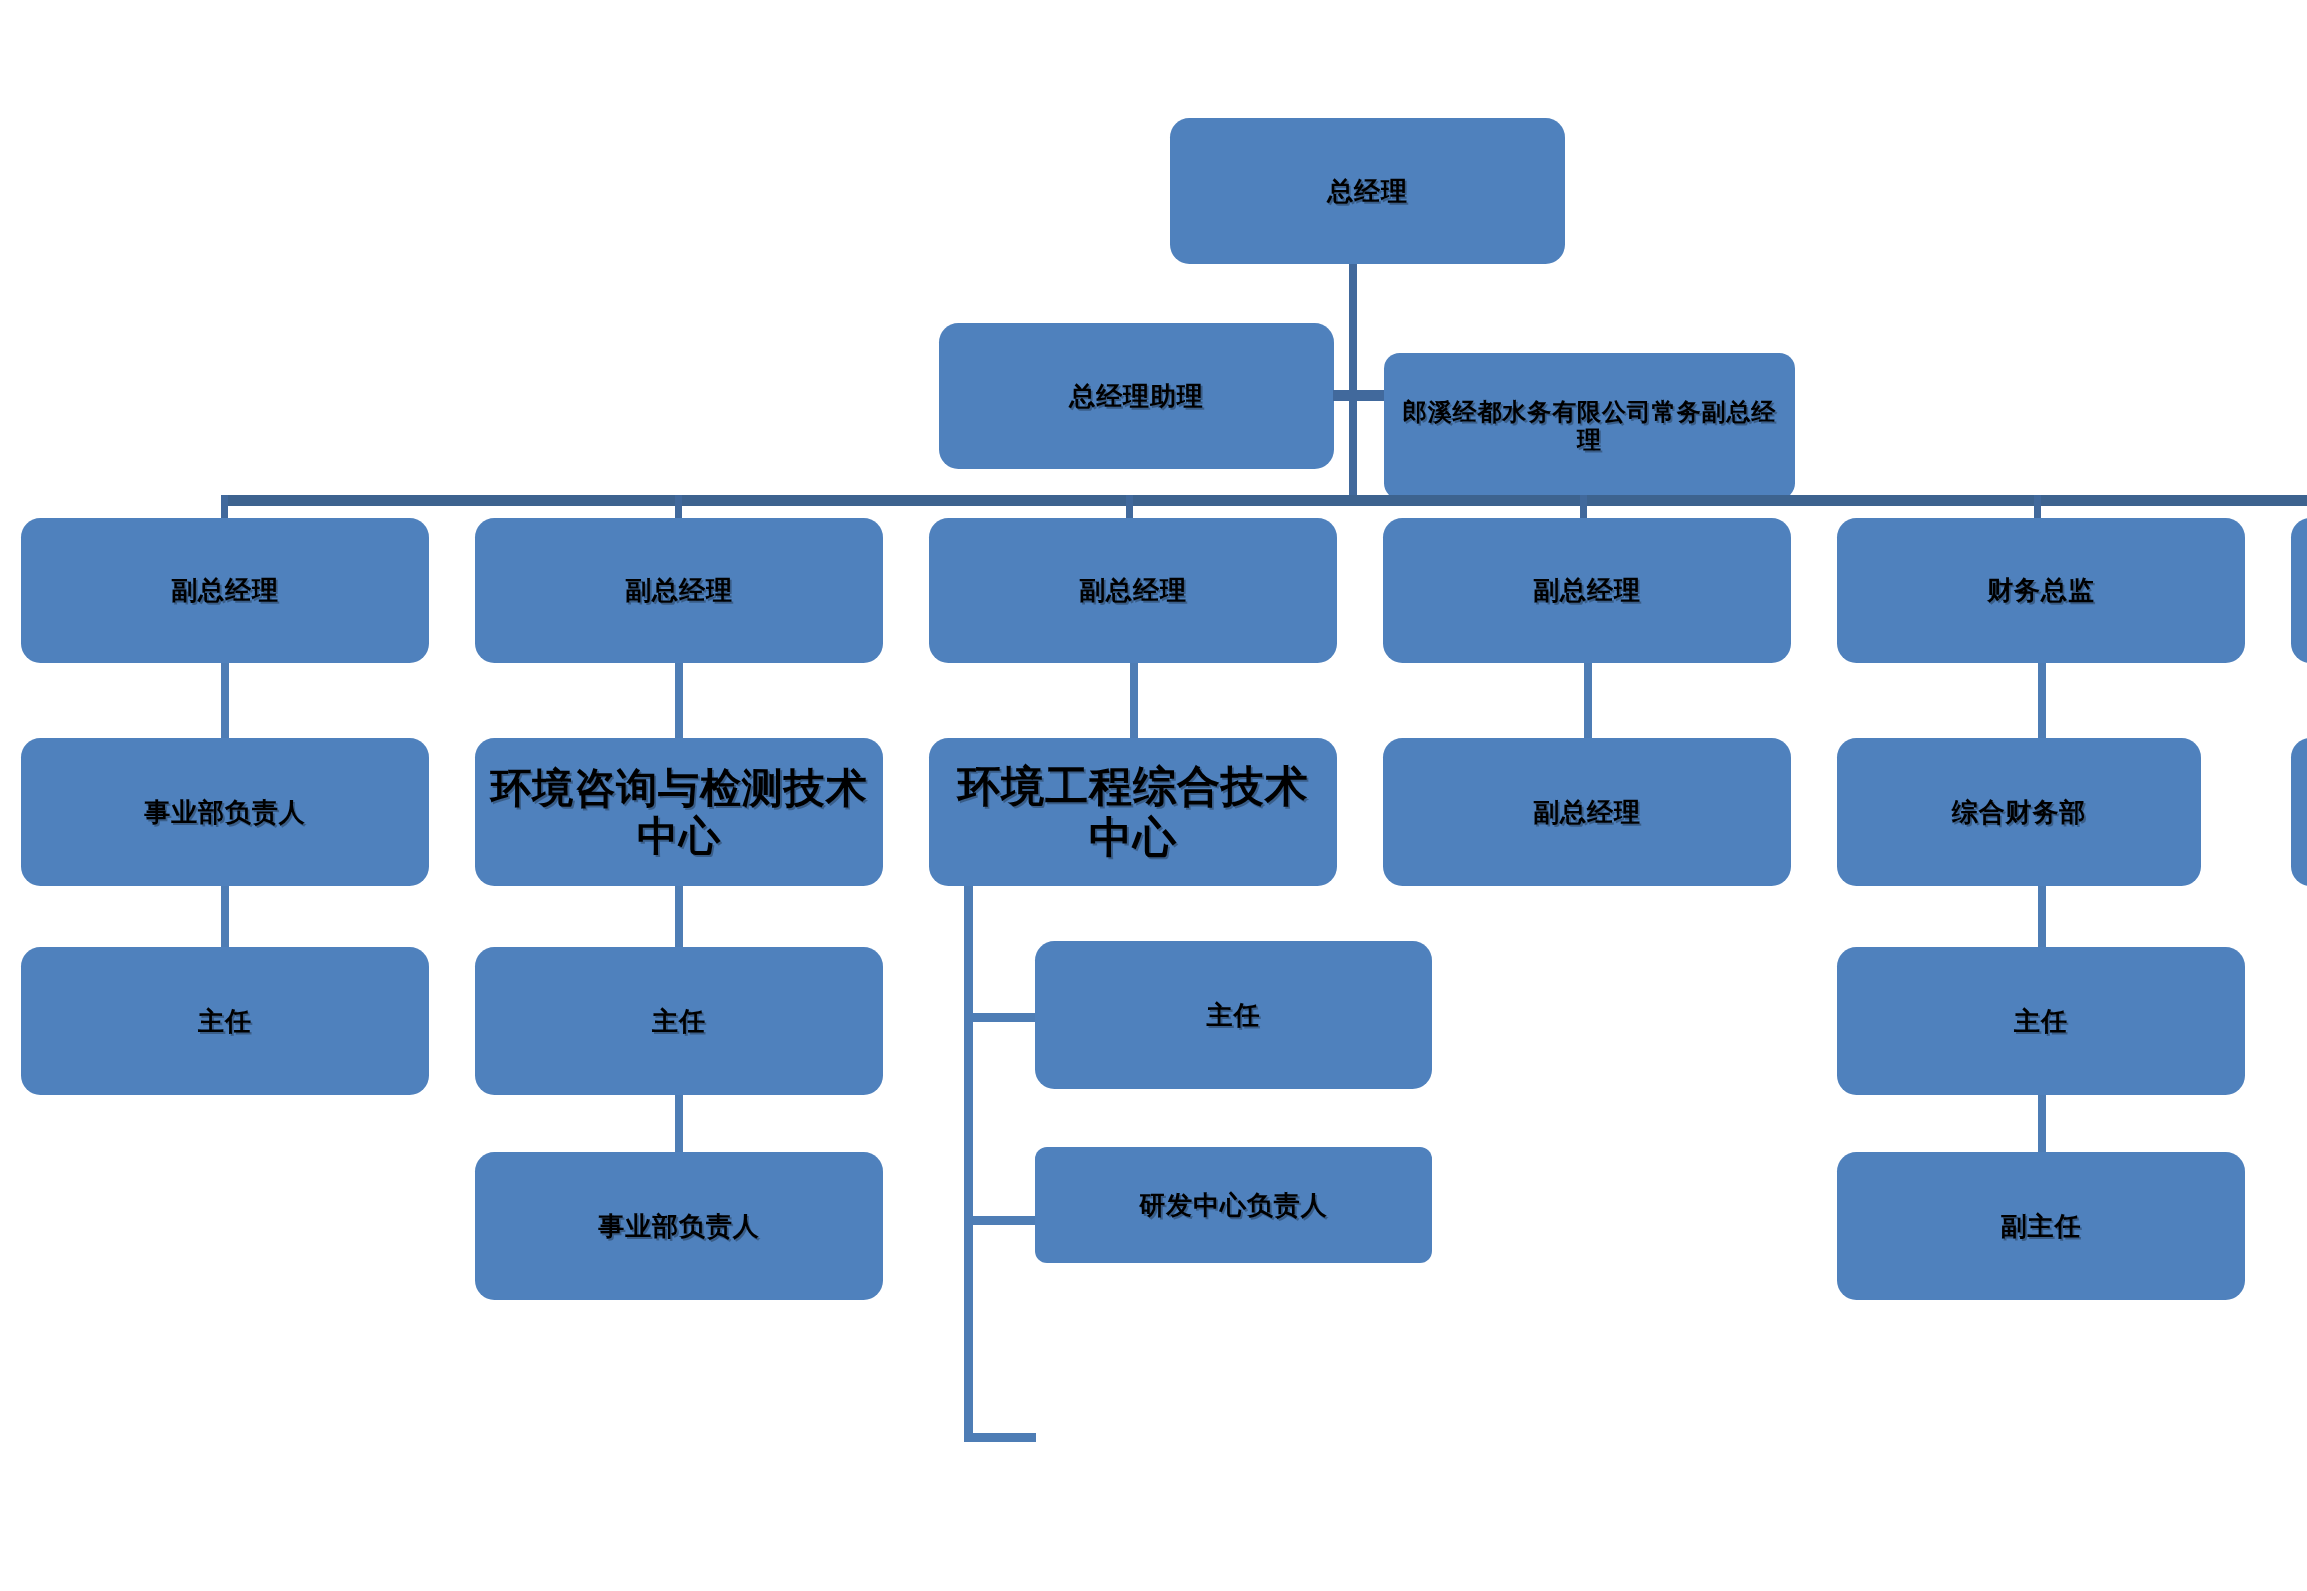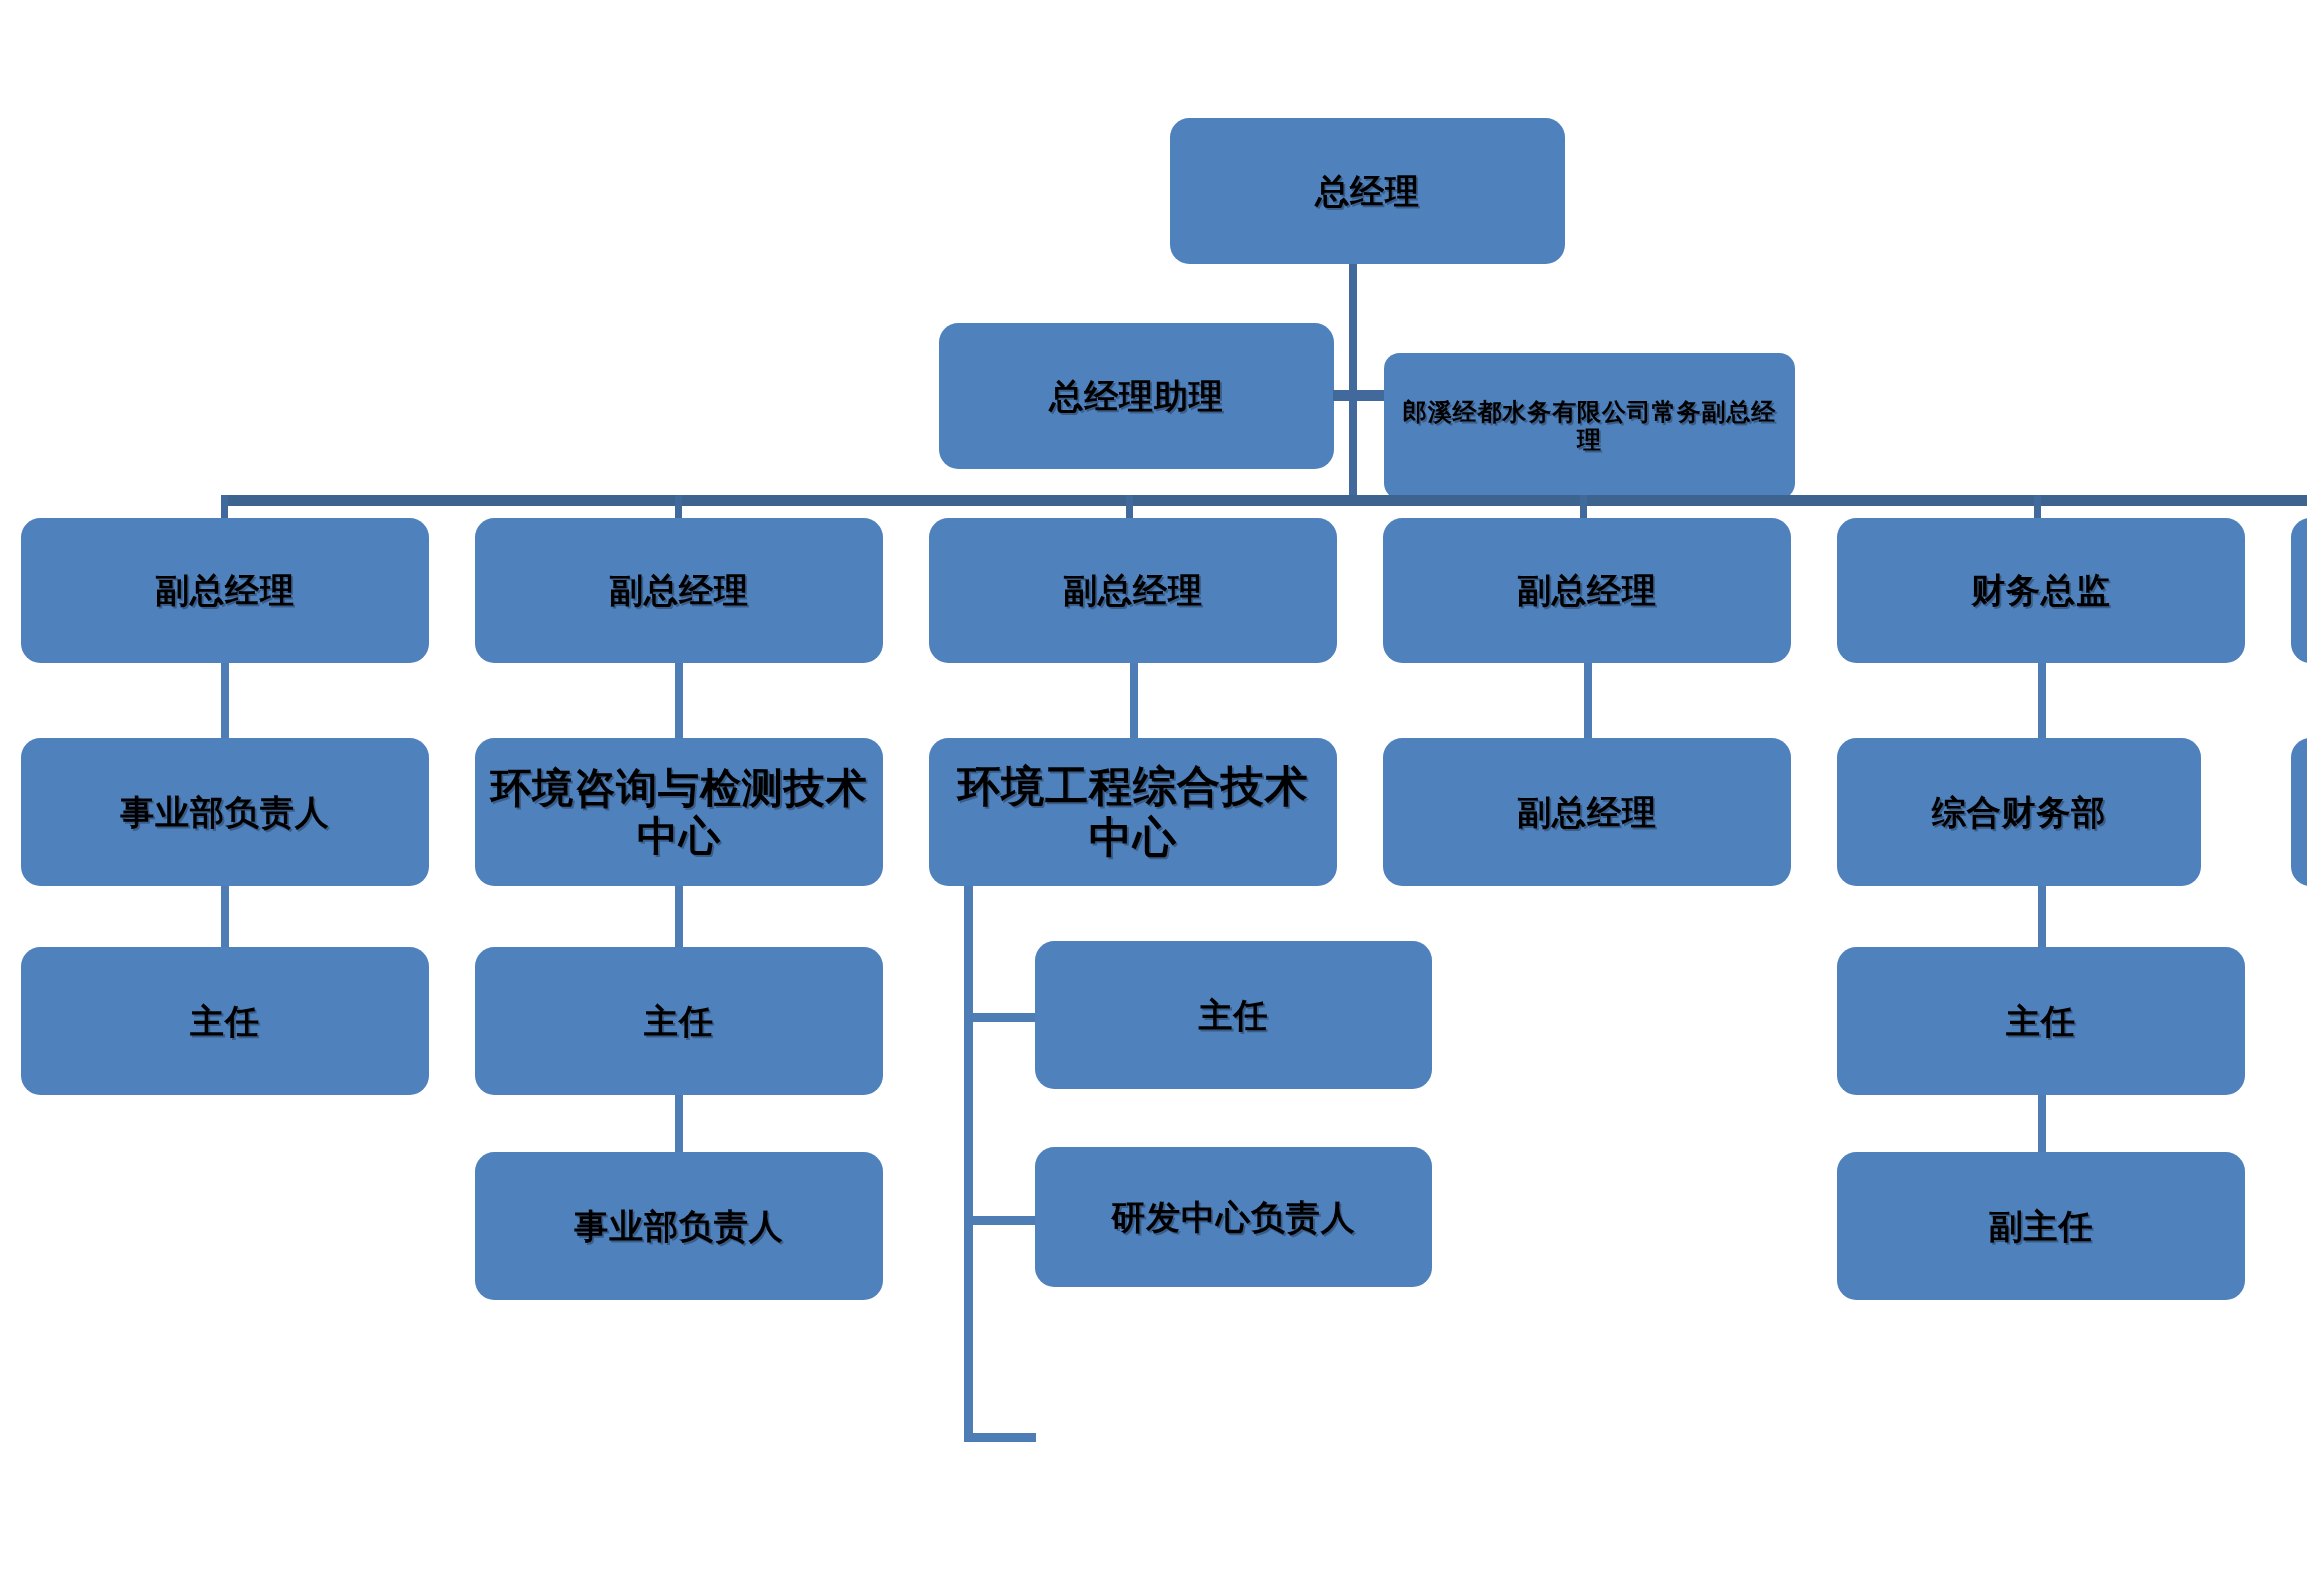--- a/index.html
+++ b/index.html
@@ -23,21 +23,21 @@
     position: absolute;
     box-sizing: border-box;
     background: #4F81BD;
     border-radius: 19.4px;
     display: flex;
     align-items: center;
     justify-content: center;
     text-align: center;
     color: #000000;
     font-weight: 700;
-    font-size: 34px;
+    font-size: 26px;
     line-height: 1.18;
     letter-spacing: 0.9px;
     padding: 2.8px 7.4px;
     text-shadow: 1.8px 1.8px 0 rgba(0,0,0,0.28);
     font-family: "DejaVu Serif", "Liberation Serif", serif;
   }
   .node span {
     display: block;
     width: 100%;
   }
@@ -152,18 +152,18 @@
   </div>
 
   <div class="conn light" style="left:964px; top:886px; width:9.2px; height:556px;"></div>
   <div class="conn light" style="left:964px; top:1013px; width:72px; height:8.8px;"></div>
   <div class="conn light" style="left:964px; top:1216px; width:72px; height:8.8px;"></div>
   <div class="conn light" style="left:964px; top:1433px; width:72px; height:8.8px;"></div>
 
   <div class="node" style="left:1035px; top:941px; width:397px; height:148px;">
     <span>主任</span>
   </div>
-  <div class="node" style="left:1035px; top:1147px; width:397px; height:140px;">
+  <div class="node" style="left:1035px; top:1147px; width:397px; height:116px;border-radius:12px;">
     <span>研发中心负责人</span>
   </div>
 
 </div>
 
 
 </body></html>

